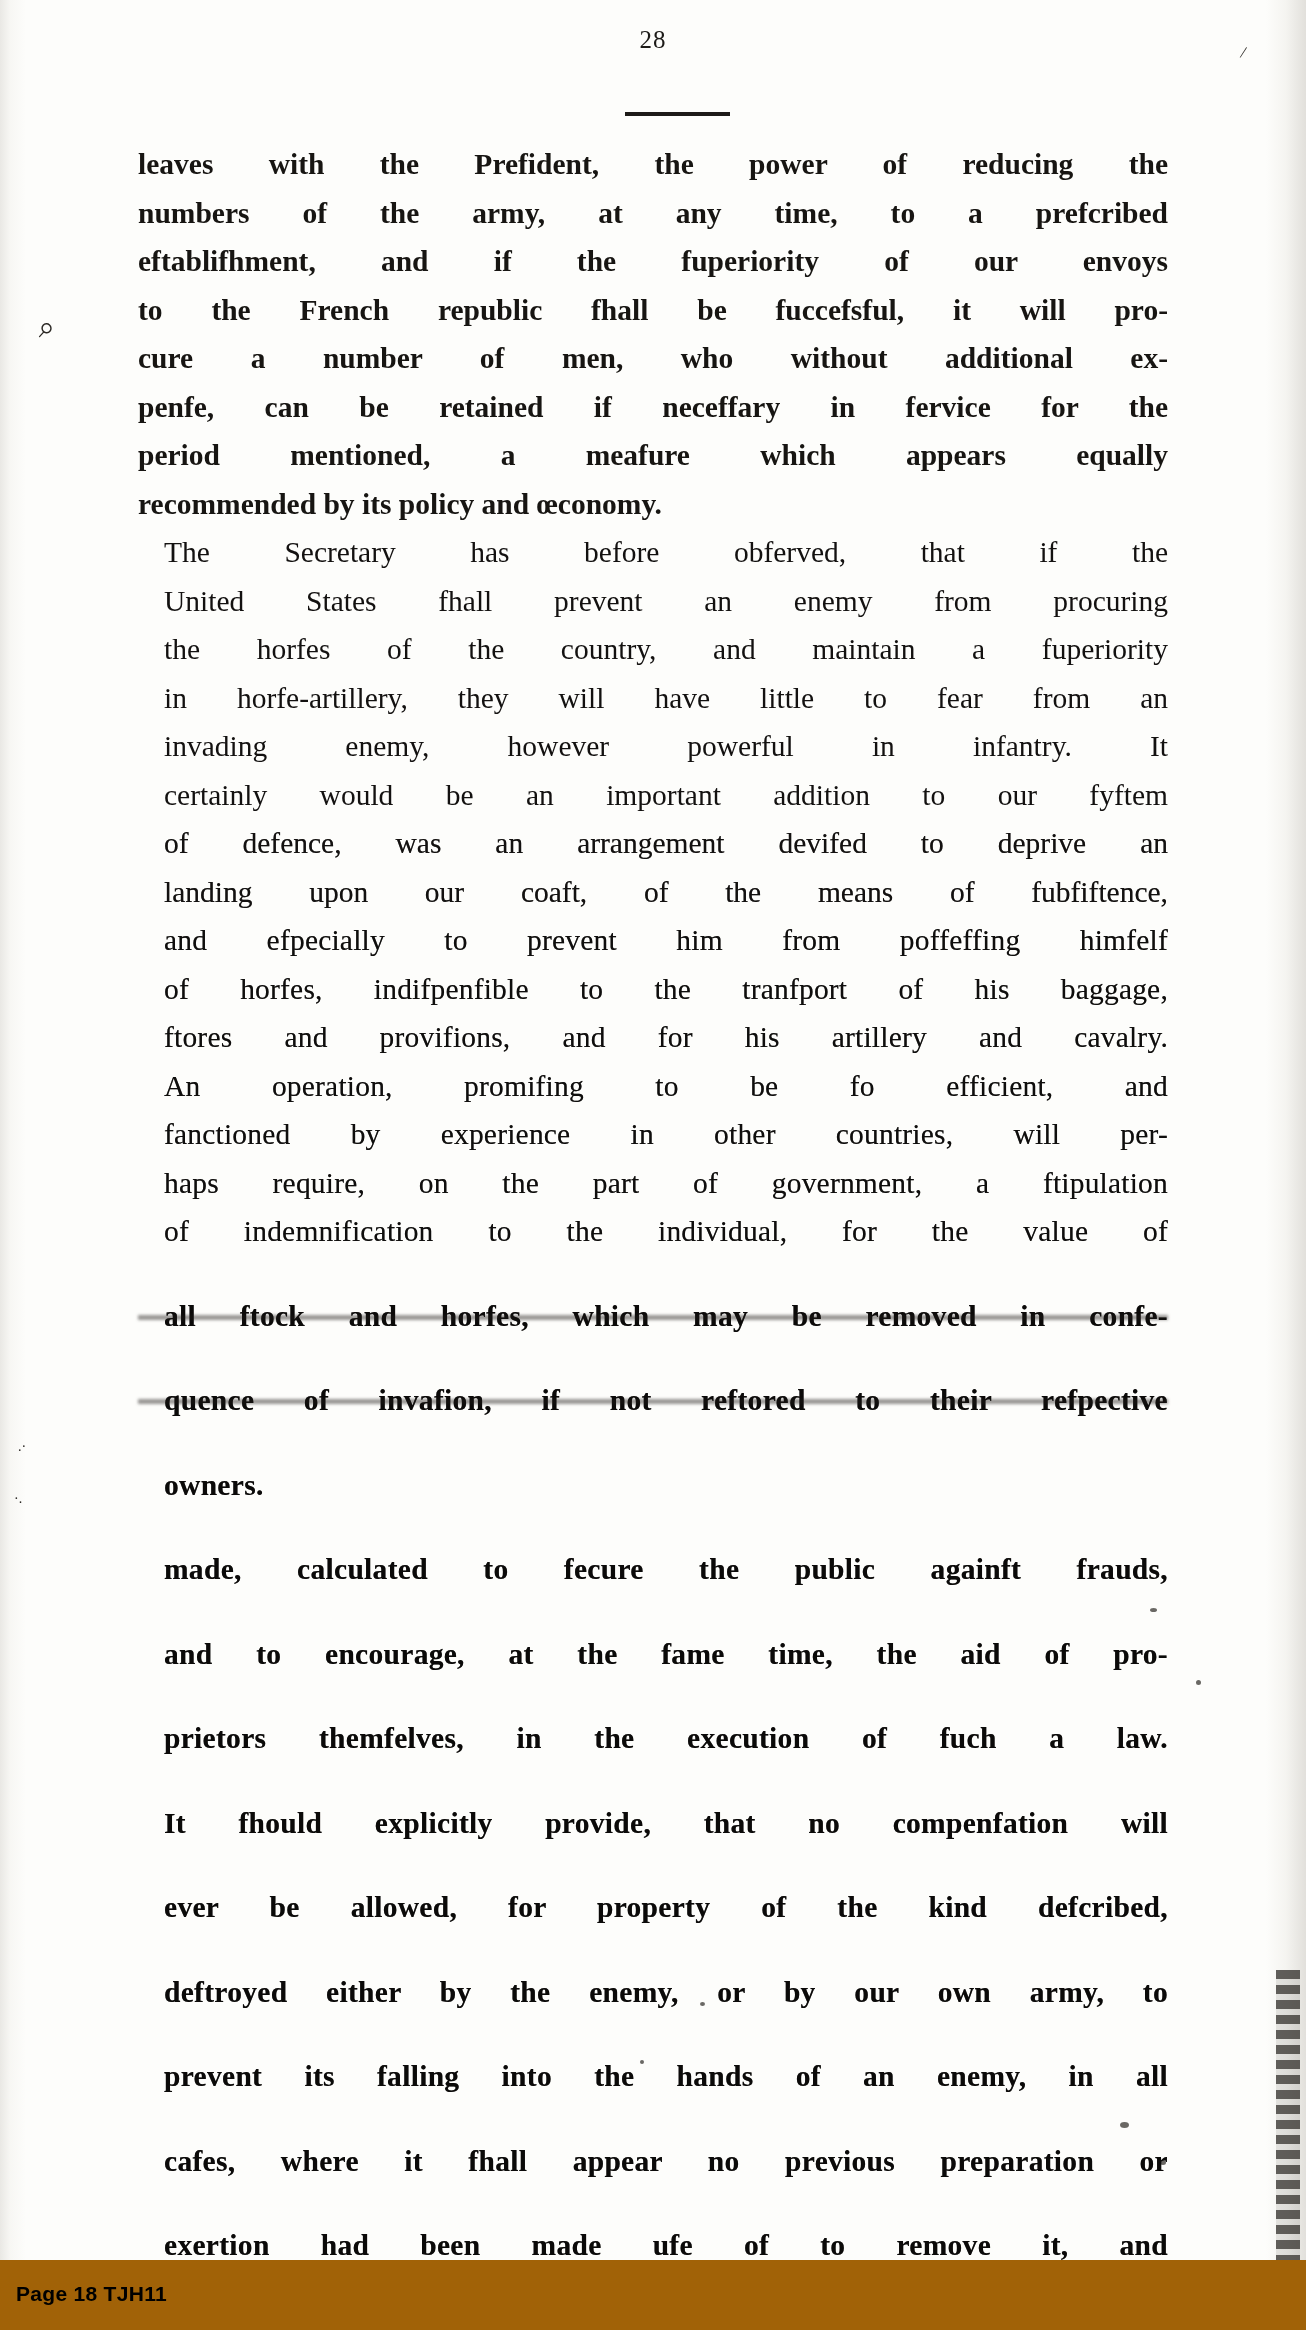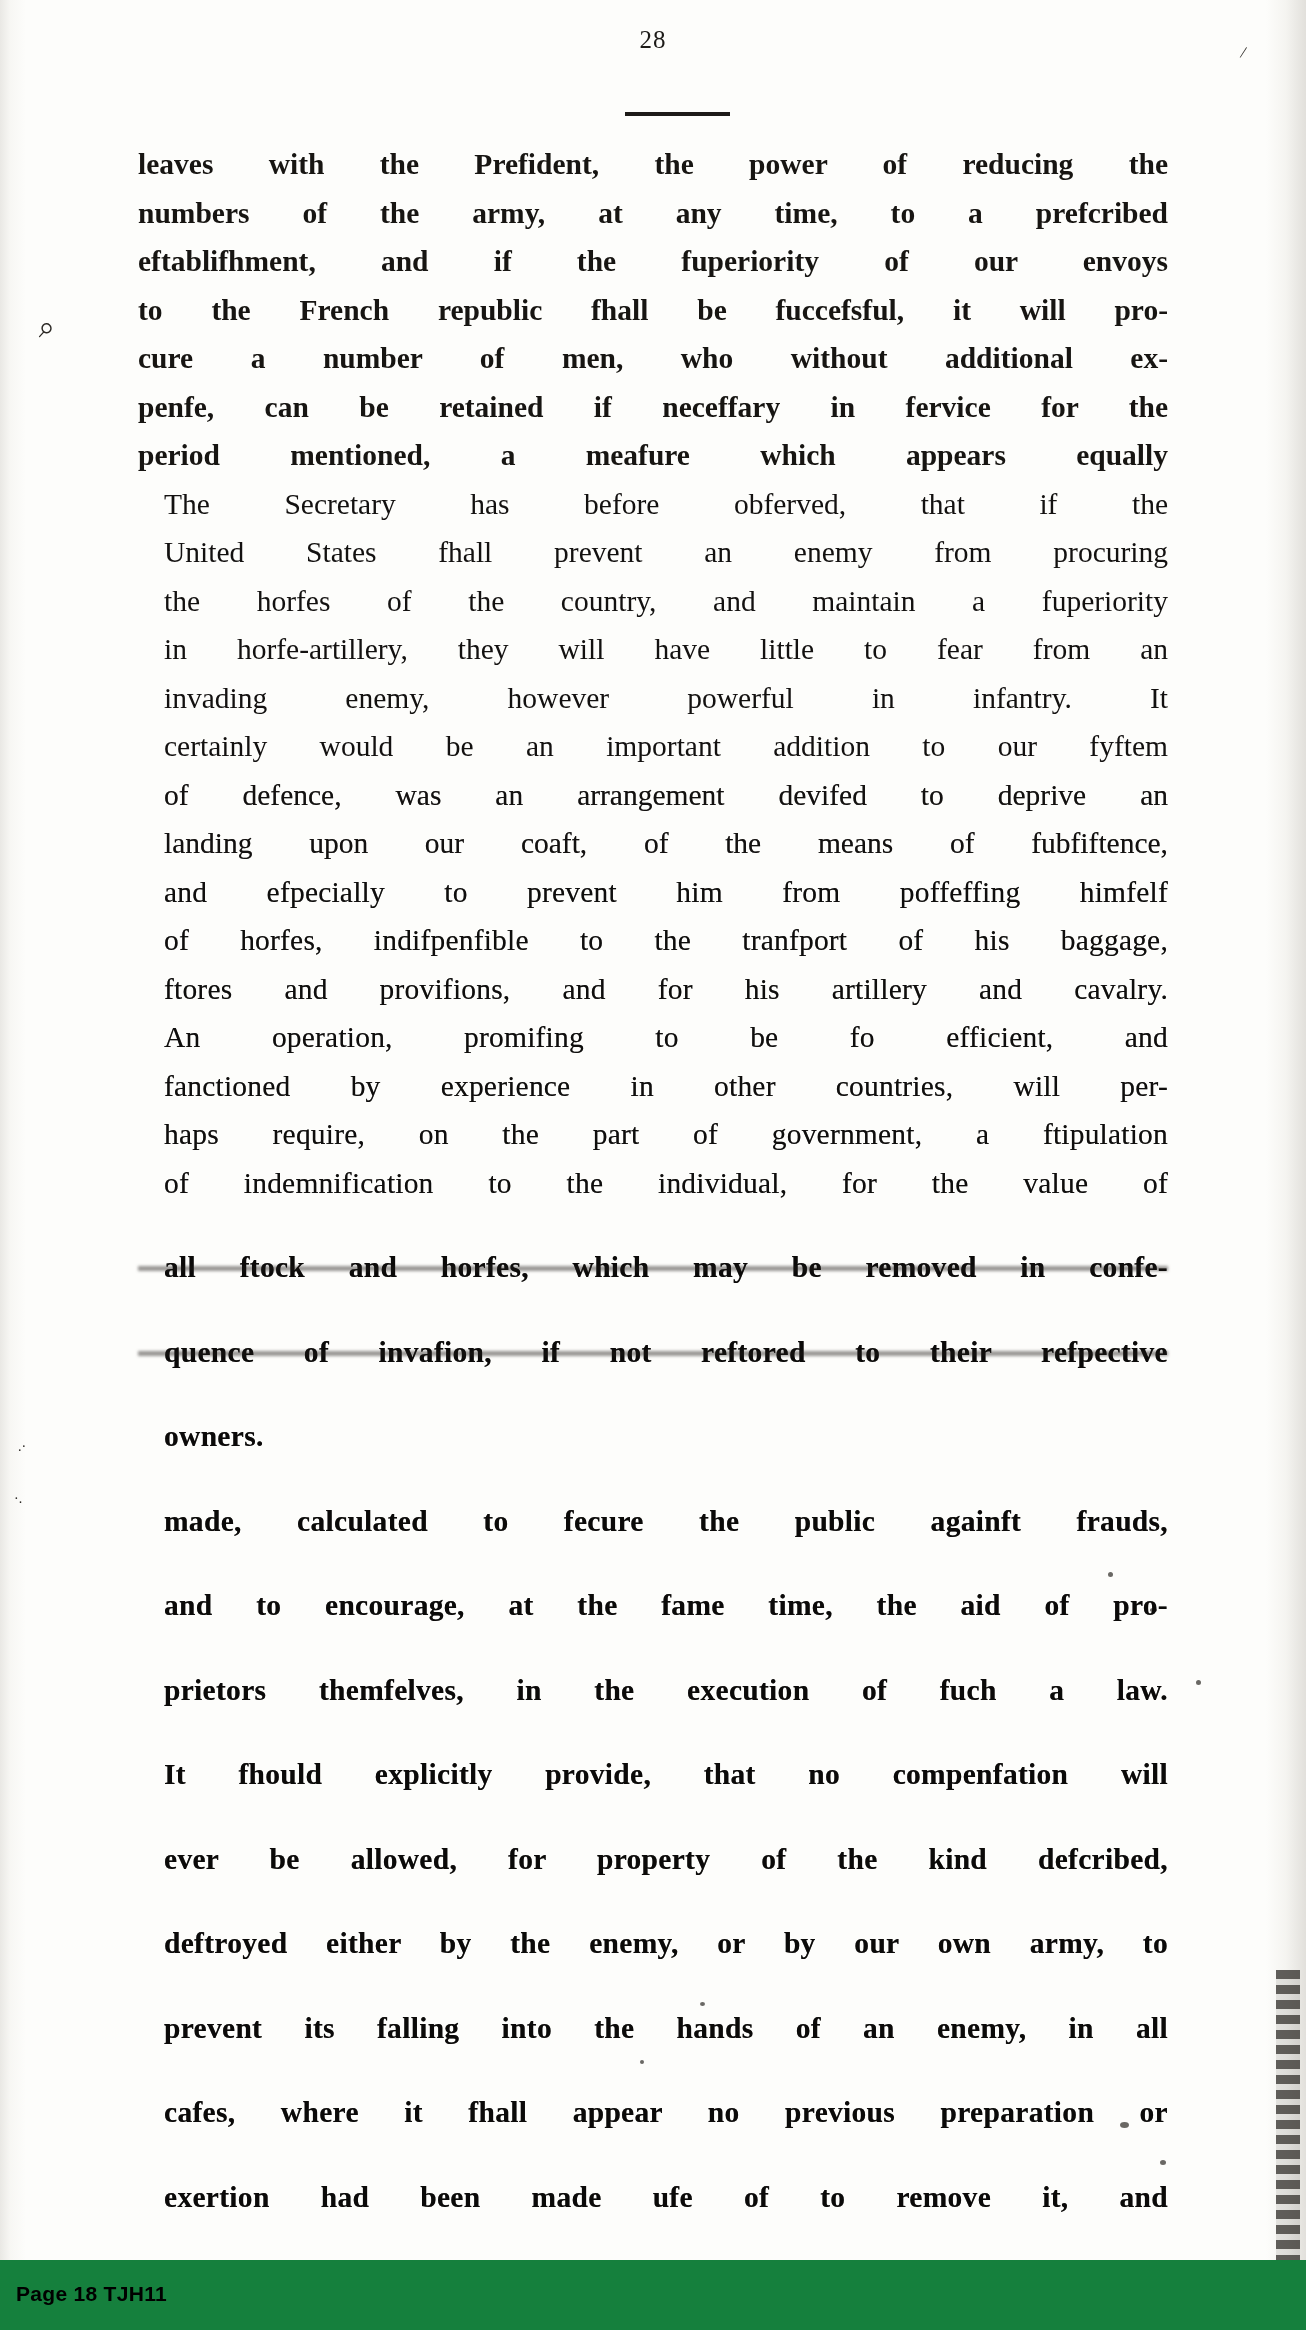--- a/index.html
+++ b/index.html
@@ -138,21 +138,21 @@
     filter: blur(1.6px);
   }
 
   
   #footer {
     position: absolute;
     left: 0;
     top: 2260px;
     width: 1306px;
     height: 70px;
-    background: #15803d;
+    background: #a16207;
   }
   #footer .label {
     position: absolute;
     left: 16px;
     top: 22px;
     font-family: "Liberation Sans", sans-serif;
     font-size: 21px;
     font-weight: 700;
     color: #000;
     letter-spacing: .3px;
@@ -186,20 +186,21 @@
   <div id="textblock">
 
     <p>
       <span class="ln j w1">leaves with the Prefident, the power of reducing the</span>
       <span class="ln j w1">numbers of the army, at any time, to a prefcribed</span>
       <span class="ln j w1">eftablifhment, and if the fuperiority of our envoys</span>
       <span class="ln j w1">to the French republic fhall be fuccefsful, it will pro-</span>
       <span class="ln j w1">cure a number of men, who without additional ex-</span>
       <span class="ln j w1">penfe, can be retained if neceffary in fervice for the</span>
       <span class="ln j w1">period mentioned, a meafure which appears equally</span>
+      <span class="ln w1">recommended by its policy and œconomy.</span>
     </p>
 
     <p>
       <span class="ln j w2">The Secretary has before obferved, that if the</span>
       <span class="ln j w2">United States fhall prevent an enemy from procuring</span>
       <span class="ln j w2">the horfes of the country, and maintain a fuperiority</span>
       <span class="ln j w2">in horfe-artillery, they will have little to fear from an</span>
       <span class="ln j w2">invading enemy, however powerful in infantry.  It</span>
       <span class="ln j w2">certainly would be an important addition to our fyftem</span>
       <span class="ln j w2 bleed">of defence, was an arrangement devifed to deprive an</span>

